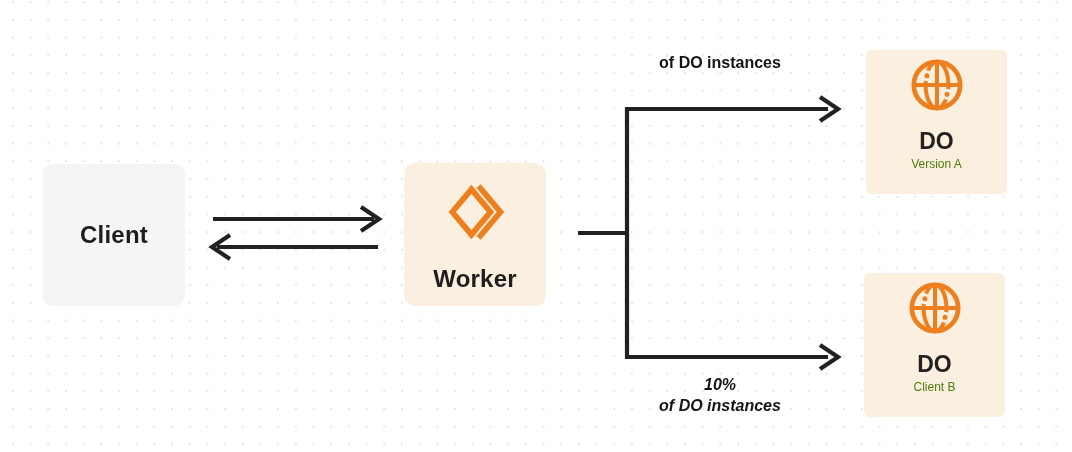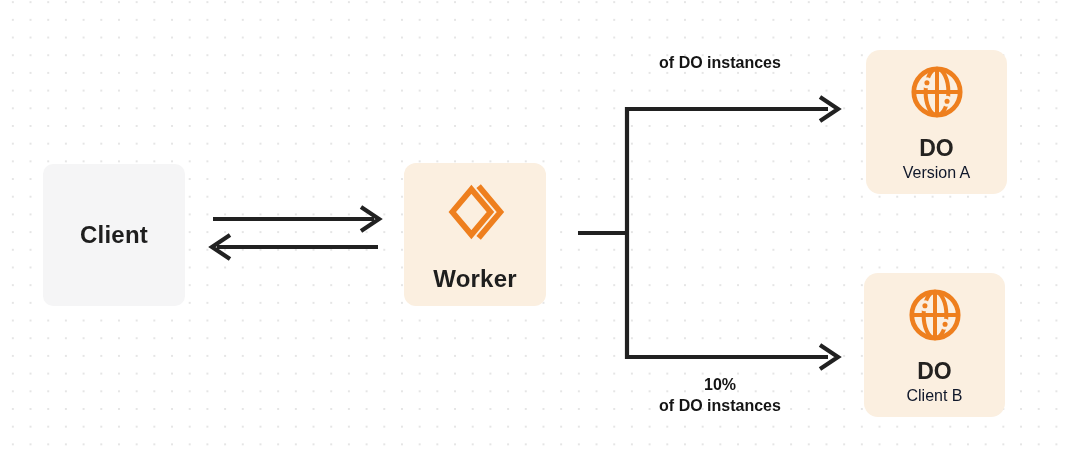--- a/index.html
+++ b/index.html
@@ -44,37 +44,37 @@
     width: 142px; height: 143px;
     background: var(--peach-bg);
     border-radius: 12px;
     justify-content: flex-start;
     padding-top: 20px;
   }
   .worker-node .icon-wrap { height: 58px; margin-bottom: 24px; }
   .do-node {
     width: 141px; height: 144px;
     background: var(--peach-bg);
-    border-radius: 14px;
+    border-radius: 6px;
     justify-content: flex-start;
-    padding-top: 14px;
+    padding-top: 7px;
   }
   .do-node-a { left: 866px; top: 50px; }
   .do-node-b { left: 864px; top: 273px; }
   .do-node .icon-wrap { height: 56px; margin-bottom: 16px; }
   .do-title {
     font-size: 23px;
     font-weight: 700;
     color: #242220;
     line-height: 1.1;
   }
   .do-subtitle {
-    font-size: 16px;
+    font-size: 12px;
     font-weight: 400;
-    color: #0f172a;
+    color: #4d7c0f;
     margin-top: 3px;
   }
   .connectors {
     position: absolute;
     left: 0; top: 0;
     width: 1072px; height: 452px;
     pointer-events: none;
   }
   .connector {
     stroke: var(--arrow);
@@ -86,21 +86,21 @@
   .branch-label {
     position: absolute;
     width: 240px;
     text-align: center;
     font-size: 16px;
     font-weight: 700;
     color: #141414;
     line-height: 1.32;
   }
   .branch-label-top { left: 600px; top: 52px; }
-  .branch-label-bottom { left: 600px; top: 374px; }
+  .branch-label-bottom { left: 600px; top: 374px; font-style: italic; }
   .icon-stroke {
     stroke: var(--orange);
     fill: none;
   }
   .icon-dot {
     fill: var(--orange);
     stroke: var(--peach-bg);
     stroke-width: 3.4;
   }
 </style>

